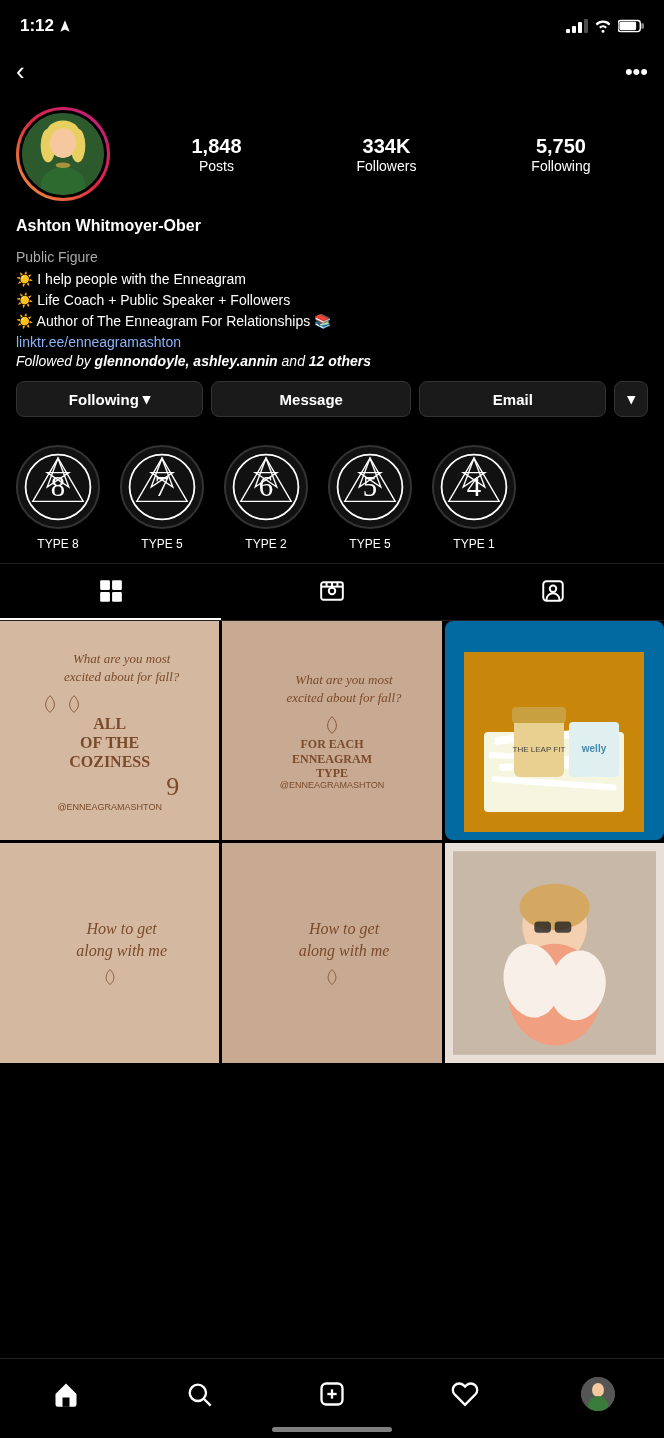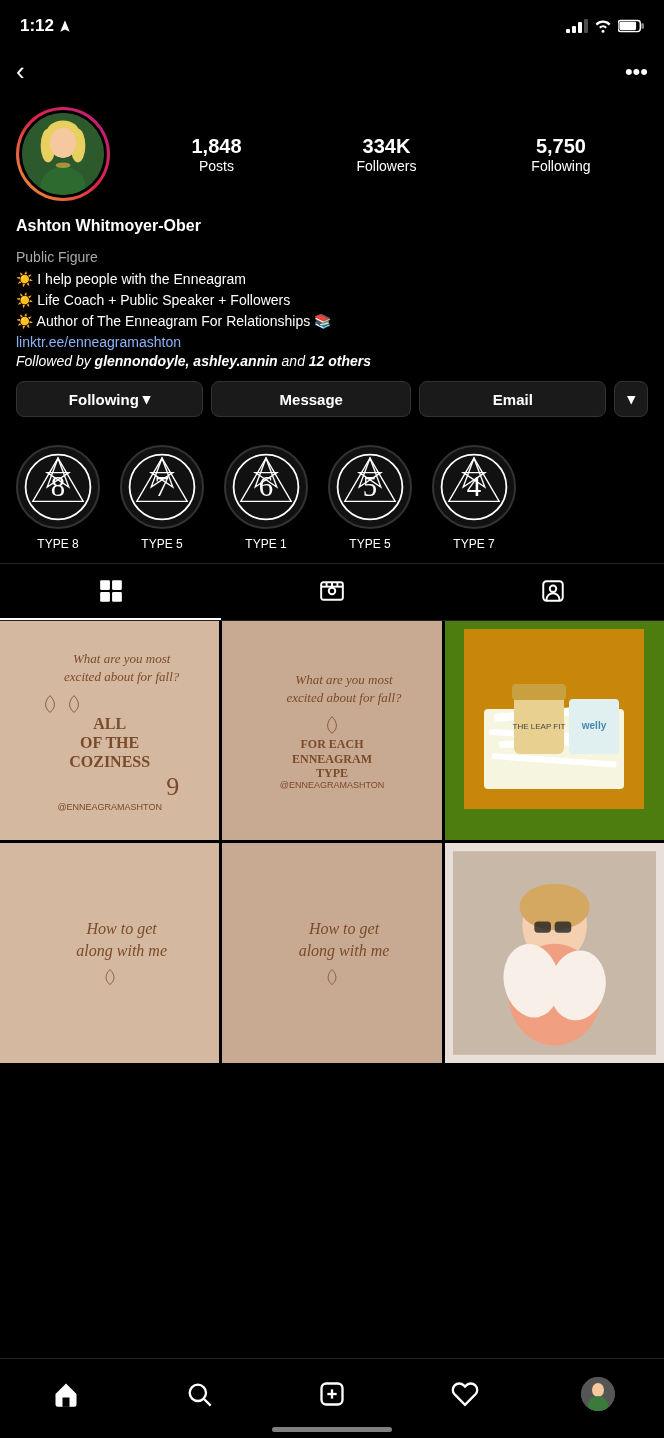--- a/index.html
+++ b/index.html
@@ -276,24 +276,25 @@
       font-weight: 700;
       color: #7a4a2a;
       font-size: 16px;
       line-height: 1.2;
     }
     .thumb-tag {
       font-size: 9px;
       color: #7a4a2a;
     }
     .thumb-product {
-      background: #4d7c0f;
-      display: flex;
-      align-items: flex-start;
-      justify-content: center;
+      background: #0369a1;
+      display: flex;
+      align-items: flex-end;
+      justify-content: center;
+      border-radius: 8px;
     }
 
     
     .bottom-nav {
       position: fixed;
       bottom: 0;
       left: 0;
       width: 664px;
       background: #000;
       border-top: 1px solid #222;
@@ -469,21 +470,21 @@
 
   <div class="highlight-item">
     <div class="highlight-circle">
       <svg class="enn-svg" viewBox="0 0 80 80">
         <circle cx="40" cy="40" r="36" fill="none" stroke="#fff" stroke-width="2"></circle>
         <polygon points="40,8 68,56 12,56" fill="none" stroke="#fff" stroke-width="1.5"></polygon>
         <path d="M40,8 L52,40 L28,24 L52,24 L28,40 Z" fill="none" stroke="#fff" stroke-width="1.5"></path>
         <text x="40" y="50" text-anchor="middle" font-size="32" font-weight="200" fill="#fff" font-family="Georgia,serif">6</text>
       </svg>
     </div>
-    <span class="highlight-label">TYPE 1</span>
+    <span class="highlight-label">TYPE 2</span>
   </div>
 
   <div class="highlight-item">
     <div class="highlight-circle">
       <svg class="enn-svg" viewBox="0 0 80 80">
         <circle cx="40" cy="40" r="36" fill="none" stroke="#fff" stroke-width="2"></circle>
         <polygon points="40,8 68,56 12,56" fill="none" stroke="#fff" stroke-width="1.5"></polygon>
         <path d="M40,8 L52,40 L28,24 L52,24 L28,40 Z" fill="none" stroke="#fff" stroke-width="1.5"></path>
         <text x="40" y="50" text-anchor="middle" font-size="32" font-weight="200" fill="#fff" font-family="Georgia,serif">5</text>
       </svg>
@@ -493,21 +494,21 @@
 
   <div class="highlight-item">
     <div class="highlight-circle">
       <svg class="enn-svg" viewBox="0 0 80 80">
         <circle cx="40" cy="40" r="36" fill="none" stroke="#fff" stroke-width="2"></circle>
         <polygon points="40,8 68,56 12,56" fill="none" stroke="#fff" stroke-width="1.5"></polygon>
         <path d="M40,8 L52,40 L28,24 L52,24 L28,40 Z" fill="none" stroke="#fff" stroke-width="1.5"></path>
         <text x="40" y="50" text-anchor="middle" font-size="32" font-weight="200" fill="#fff" font-family="Georgia,serif">4</text>
       </svg>
     </div>
-    <span class="highlight-label">TYPE 7</span>
+    <span class="highlight-label">TYPE 1</span>
   </div>
 </div>
 
 <div class="tab-bar">
   <div class="tab-item active">
     <svg width="26" height="26" viewBox="0 0 24 24" fill="white">
       <rect x="2" y="2" width="9" height="9" rx="1"></rect>
       <rect x="13" y="2" width="9" height="9" rx="1"></rect>
       <rect x="2" y="13" width="9" height="9" rx="1"></rect>
       <rect x="13" y="13" width="9" height="9" rx="1"></rect>

